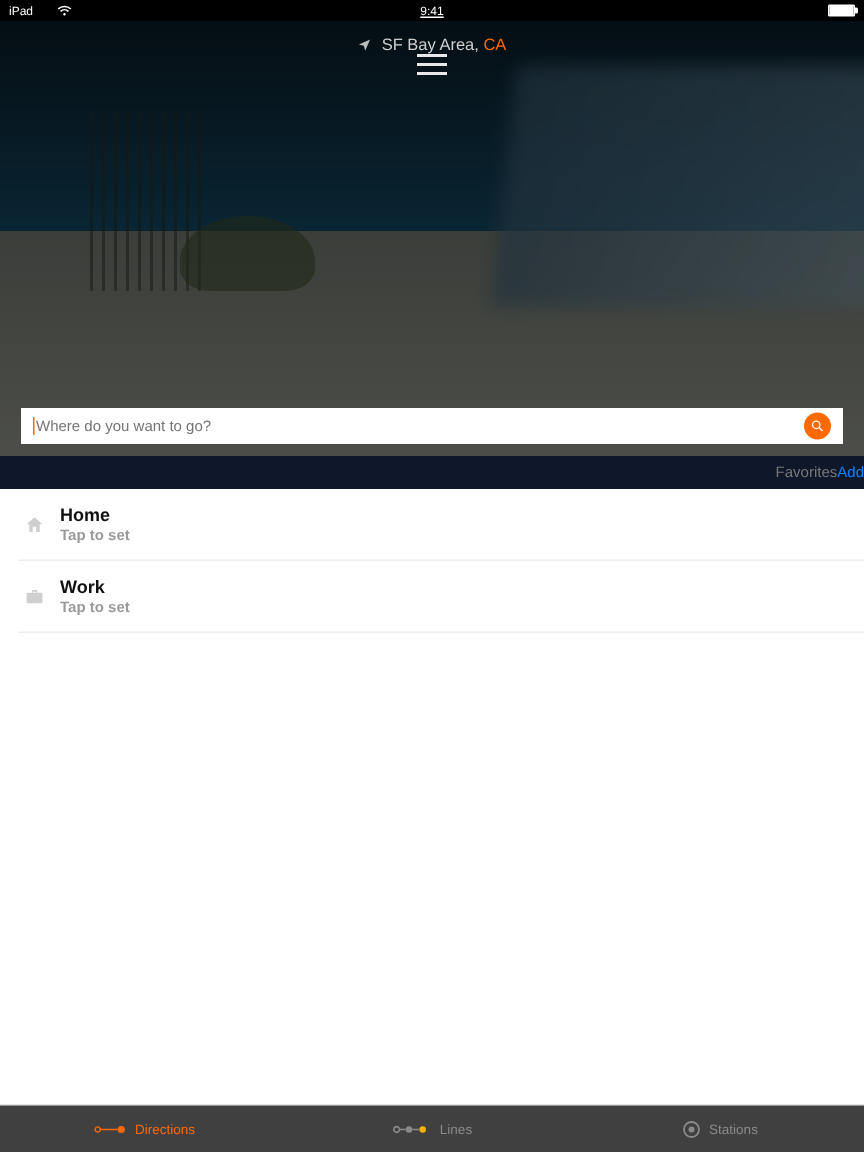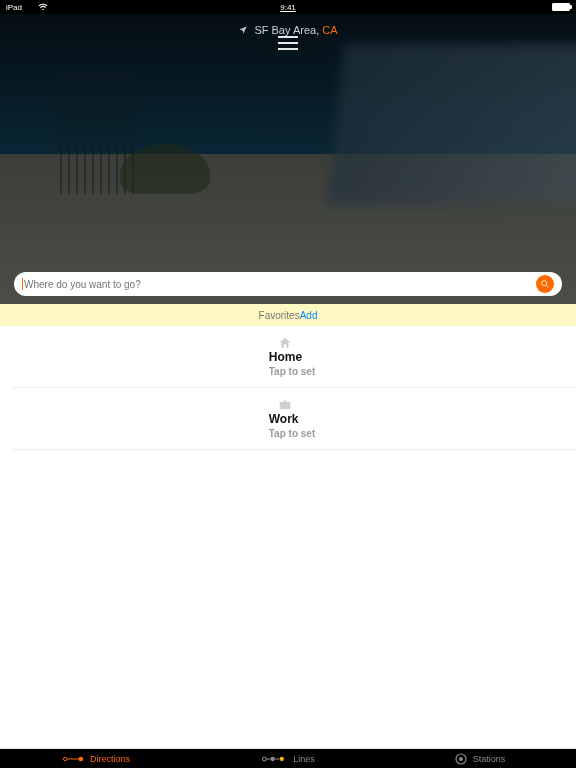--- a/index.html
+++ b/index.html
@@ -21,37 +21,37 @@
   .hero .shrub { position: absolute; left: 120px; top: 130px; width: 90px; height: 50px; background: #3a4a2a; border-radius: 45px 45px 20px 20px / 30px 30px 15px 15px; opacity: 0.6; }
   .hero .overlay { position: absolute; inset: 0; background: rgba(0,0,0,0.45); }
 
   .top-bar { position: absolute; top: 4px; left: 0; right: 0; display: flex; align-items: center; justify-content: space-between; padding: 6px 10px; color: #cfcfcf; font-size: 11px; flex-direction: column; }
   .top-bar .left { display: flex; align-items: center; gap: 6px; }
   .loc-arrow { width: 10px; height: 10px; }
   .ca-highlight { color: #ff6a00; font-weight: 500; }
   .hamburger { width: 20px; height: 14px; display: flex; flex-direction: column; justify-content: space-between; cursor: pointer; }
   .hamburger span { display: block; height: 2px; background: #e8e8e8; }
 
-  .search-wrap { position: absolute; left: 14px; right: 14px; bottom: 8px; height: 24px; background: #fff; border-radius: 12px; display: flex; align-items: center; padding: 0 8px 0 8px; }
+  .search-wrap { position: absolute; left: 14px; right: 14px; bottom: 8px; height: 24px; background: #fff; border-radius: 0; display: flex; align-items: center; padding: 0 8px 0 8px; }
   .search-caret { width: 1px; height: 12px; background: #ff6a00; margin-right: 1px; }
   .search-input { flex: 1; border: none; outline: none; font-size: 10px; color: #9b9b9b; background: transparent; }
   .search-btn { width: 18px; height: 18px; border-radius: 50%; background: #ff6a00; display: flex; align-items: center; justify-content: center; cursor: pointer; }
   .search-btn svg { width: 10px; height: 10px; fill: none; stroke: #fff; stroke-width: 2; }
 
-  .fav-header { display: flex; align-items: center; justify-content: center; background: #fef9c3; height: 22px; padding: 0 29px; font-size: 10px; color: #777; }
+  .fav-header { display: flex; align-items: center; justify-content: flex-end; background: #0f172a; height: 22px; padding: 0 0; font-size: 10px; color: #777; }
   .fav-header .add { color: #0a84ff; cursor: pointer; }
 
-  .fav-row { display: flex; align-items: center; padding: 10px 12px 10px 8px; border-bottom: 0.5px solid #ececec; margin-left: 12px; cursor: pointer; flex-direction: column; }
+  .fav-row { display: flex; align-items: center; padding: 10px 12px 10px 8px; border-bottom: 0.5px solid #ececec; margin-left: 12px; cursor: pointer; }
   .fav-row:last-of-type { border-bottom: 0.5px solid #ececec; }
   .fav-icon { width: 18px; display: flex; justify-content: center; margin-left: -6px; margin-right: 8px; }
   .fav-icon svg { width: 14px; height: 14px; fill: #cfcfcf; }
   .fav-text .title { font-size: 12px; font-weight: 600; color: #111; }
   .fav-text .sub { font-size: 10px; color: #9a9a9a; margin-top: 2px; font-weight: bold; }
 
-  .bottom-nav { position: absolute; bottom: 0; left: 0; right: 0; height: 20px; border-top: 0.5px solid #e3e3e3; background: #000000; display: flex; text-align: center; }
+  .bottom-nav { position: absolute; bottom: 0; left: 0; right: 0; height: 32px; border-top: 0.5px solid #e3e3e3; background: #404040; display: flex; text-align: center; }
   .nav-item { flex: 1; display: flex; align-items: center; justify-content: center; gap: 6px; font-size: 9px; color: #8a8a8a; cursor: pointer; }
   .nav-item.active { color: #ff6a00; }
   .nav-icon { display: flex; align-items: center; }
 </style>
 </head>
 <body>
 
 <div class="status-bar">
   <div class="status-left">
     <span>iPad</span>

